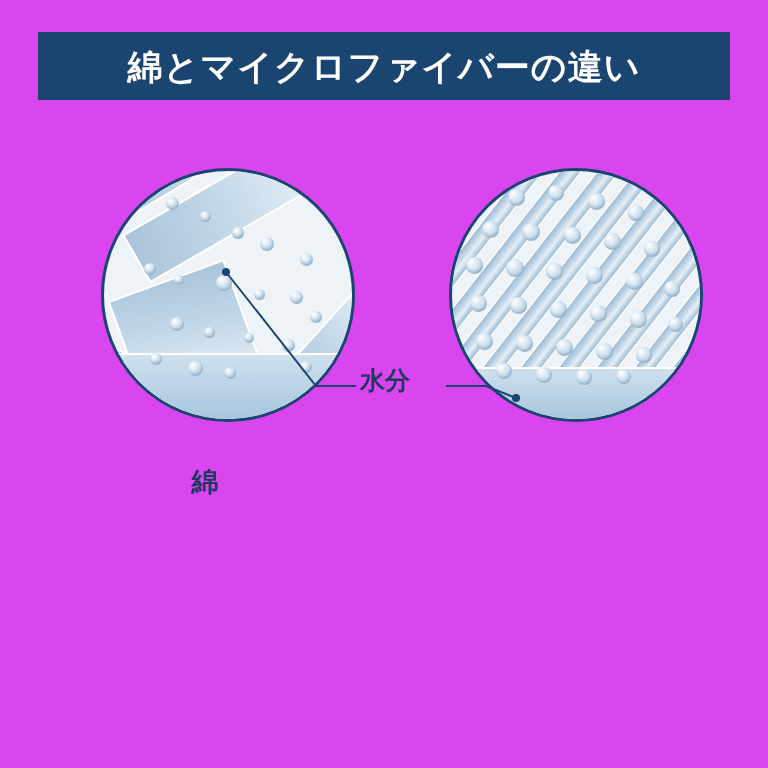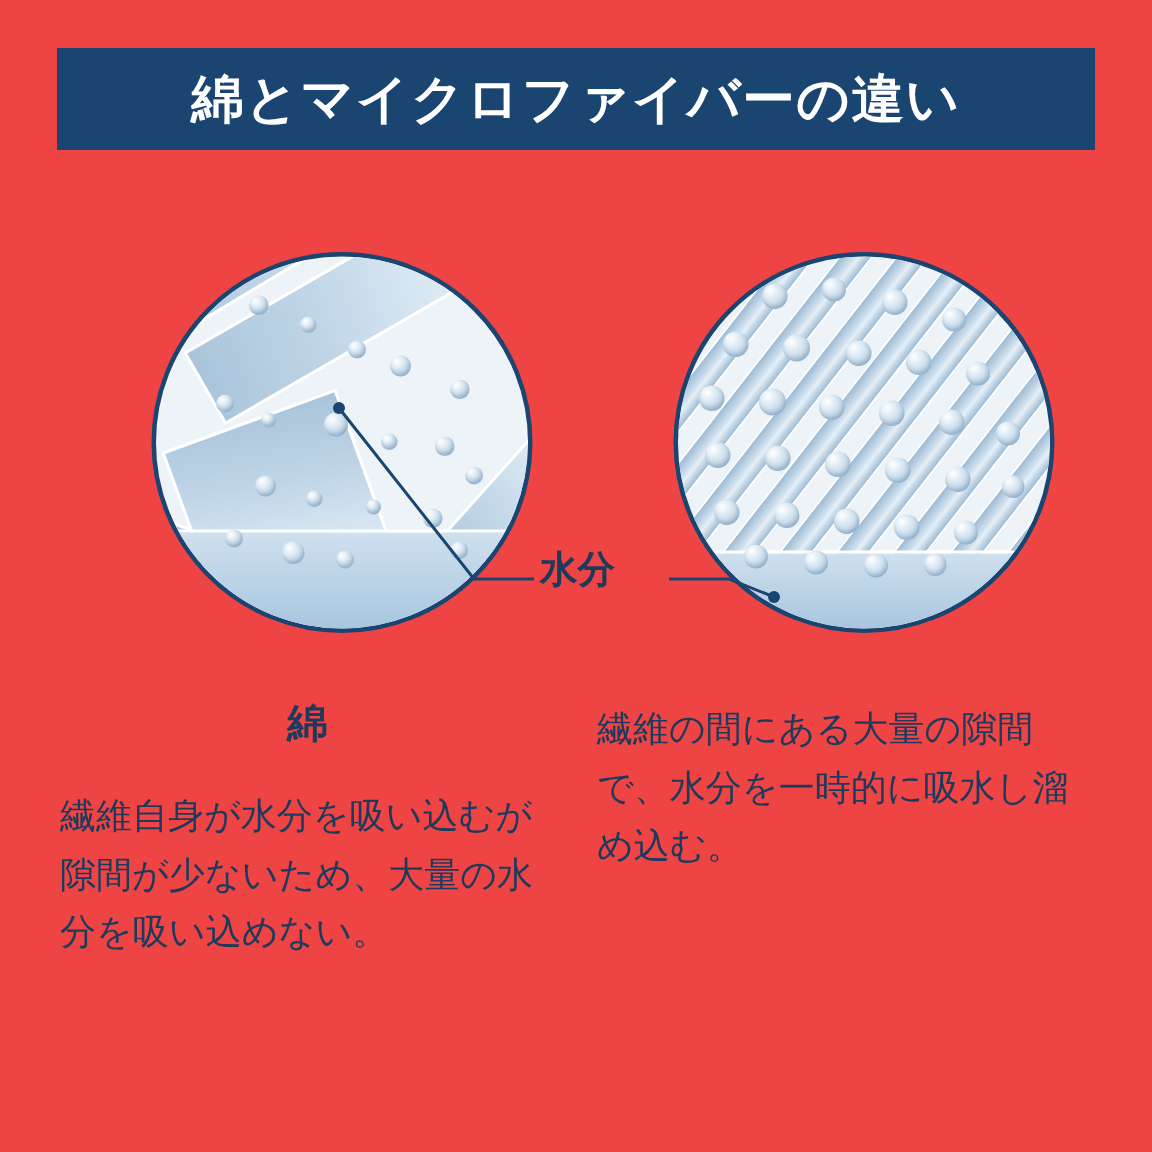--- a/index.html
+++ b/index.html
@@ -12,21 +12,21 @@
     height: 768px;
     font-family: "Liberation Sans", sans-serif;
     color: #1d3a5c;
     overflow: hidden;
     position: relative;
   }
   .page {
     position: relative;
     width: 768px;
     height: 768px;
-    background: #ef4444;
+    background: #d946ef;
   }
 
   
   .header-band {
     position: absolute;
     left: 38px;
     top: 32px;
     width: 692px;
     height: 68px;
     background: #1b4571;
@@ -293,20 +293,18 @@
       <circle cx="210" cy="122" r="4" fill="#1b4571"></circle>
       <polyline points="430,236 470,236 500,248" fill="none" stroke="#1b4571" stroke-width="2"></polyline>
       <circle cx="500" cy="248" r="4" fill="#1b4571"></circle>
     </svg>
 
     <div class="label-suibun">水分</div>
   </div>
 
   <div class="col left">
     <p class="col-title">綿</p>
-    <p class="col-body">繊維自身が水分を吸い込むが隙間が少ないため、大量の水分を吸い込めない。</p>
   </div>
 
   <div class="col right">
-    <p class="col-body">繊維の間にある大量の隙間で、水分を一時的に吸水し溜め込む。</p>
   </div>
 
 </div>
 
 </body></html>

